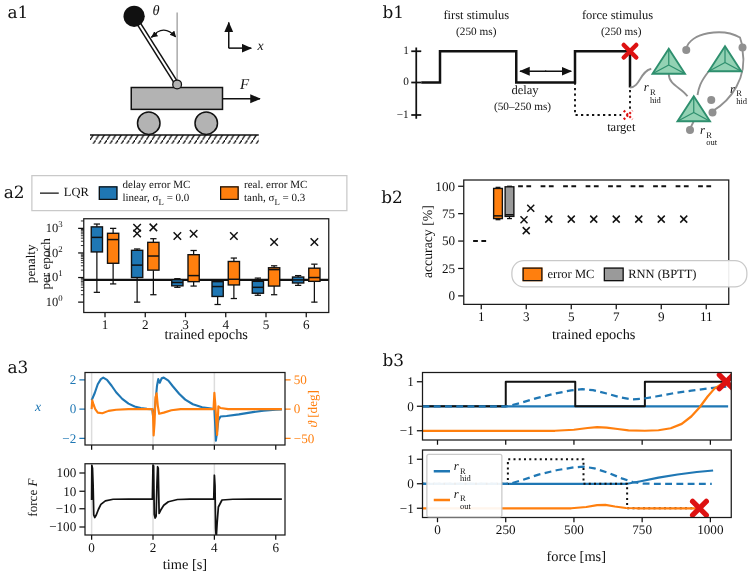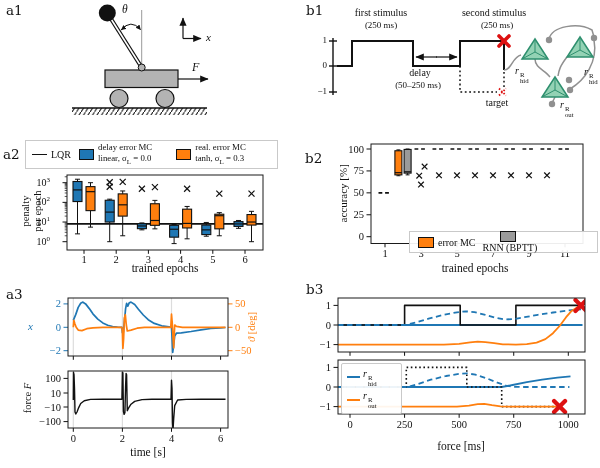--- a/index.html
+++ b/index.html
@@ -504,21 +504,21 @@
   <div class="t plabel" style="left:305px;top:151px;">b2</div>
   <div class="t plabel" style="left:6px;top:287px;">a3</div>
   <div class="t plabel" style="left:306px;top:282px;">b3</div>
 
   <div class="t i s115" style="left:122px;top:3px;">θ</div>
   <div class="t i s11" style="left:206px;top:31px;">x</div>
   <div class="t i s12" style="left:192px;top:61px;">F</div>
 
   <div class="t s10 c" style="left:331px;top:7px;width:100px;">first stimulus</div>
   <div class="t s9 c" style="left:341px;top:20px;width:80px;">(250 ms)</div>
-  <div class="t s10 c" style="left:444px;top:7px;width:100px;">second stimulus</div>
+  <div class="t s10 c" style="left:444px;top:7px;width:100px;">force stimulus</div>
   <div class="t s9 c" style="left:457px;top:20px;width:80px;">(250 ms)</div>
   <div class="t s10 c" style="left:390px;top:67px;width:60px;">delay</div>
   <div class="t s9 c" style="left:378px;top:80px;width:80px;">(50–250 ms)</div>
   <div class="t s10 c" style="left:467px;top:97px;width:60px;">target</div>
   <div class="t s9" style="left:311px;top:35px;width:16px;text-align:right;">1</div>
   <div class="t s9" style="left:311px;top:60px;width:16px;text-align:right;">0</div>
   <div class="t s9" style="left:311px;top:86px;width:16px;text-align:right;">−1</div>
   <div class="t nlab" style="left:515px;top:65px;">
     <span class="i">r</span><span class="stack">
         <span>R</span>
@@ -560,26 +560,26 @@
   </div>
 
   <div class="t c rot" style="left:-8px;top:199px;width:80px;font-size:10.5px;">
     <span>penalty</span><br>
     <span>per epoch</span>
   </div>
   <div class="t c s115" style="left:105px;top:262px;width:120px;">trained epochs</div>
 
   <div class="t c rot s11" style="left:298px;top:187px;width:90px;">accuracy [%]</div>
   <div class="t c s115" style="left:415px;top:262px;width:120px;">trained epochs</div>
-  <div class="legendbox" style="left:409px;top:231px;width:171px;height:20px;gap:7px;padding:0 8px;border-radius:0;">
+  <div class="legendbox" style="left:409px;top:208px;width:171px;height:20px;gap:7px;padding:0 8px;border-radius:10px;">
     <span style="display:flex;align-items:center;">
       <span class="patch" style="width: 14px; background: rgb(255, 127, 14);"></span>
       <span class="s10">error MC</span>
     </span>
-    <span style="display:flex;align-items:center;flex-direction:column;">
+    <span style="display:flex;align-items:center;">
       <span class="patch" style="width: 14px; background: rgb(154, 154, 154);"></span>
       <span class="s10">RNN (BPTT)</span>
     </span>
   </div>
 
   <div class="t i s11 blue" style="left:28px;top:320px;">x</div>
   <div class="t c rot orange" style="left:225px;top:321px;width:54px;font-size:10.5px;">
     <span class="i">ϑ</span><span> [deg]</span>
   </div>
   <div class="t c rot" style="left:-1px;top:392px;width:58px;font-size:10.5px;">

